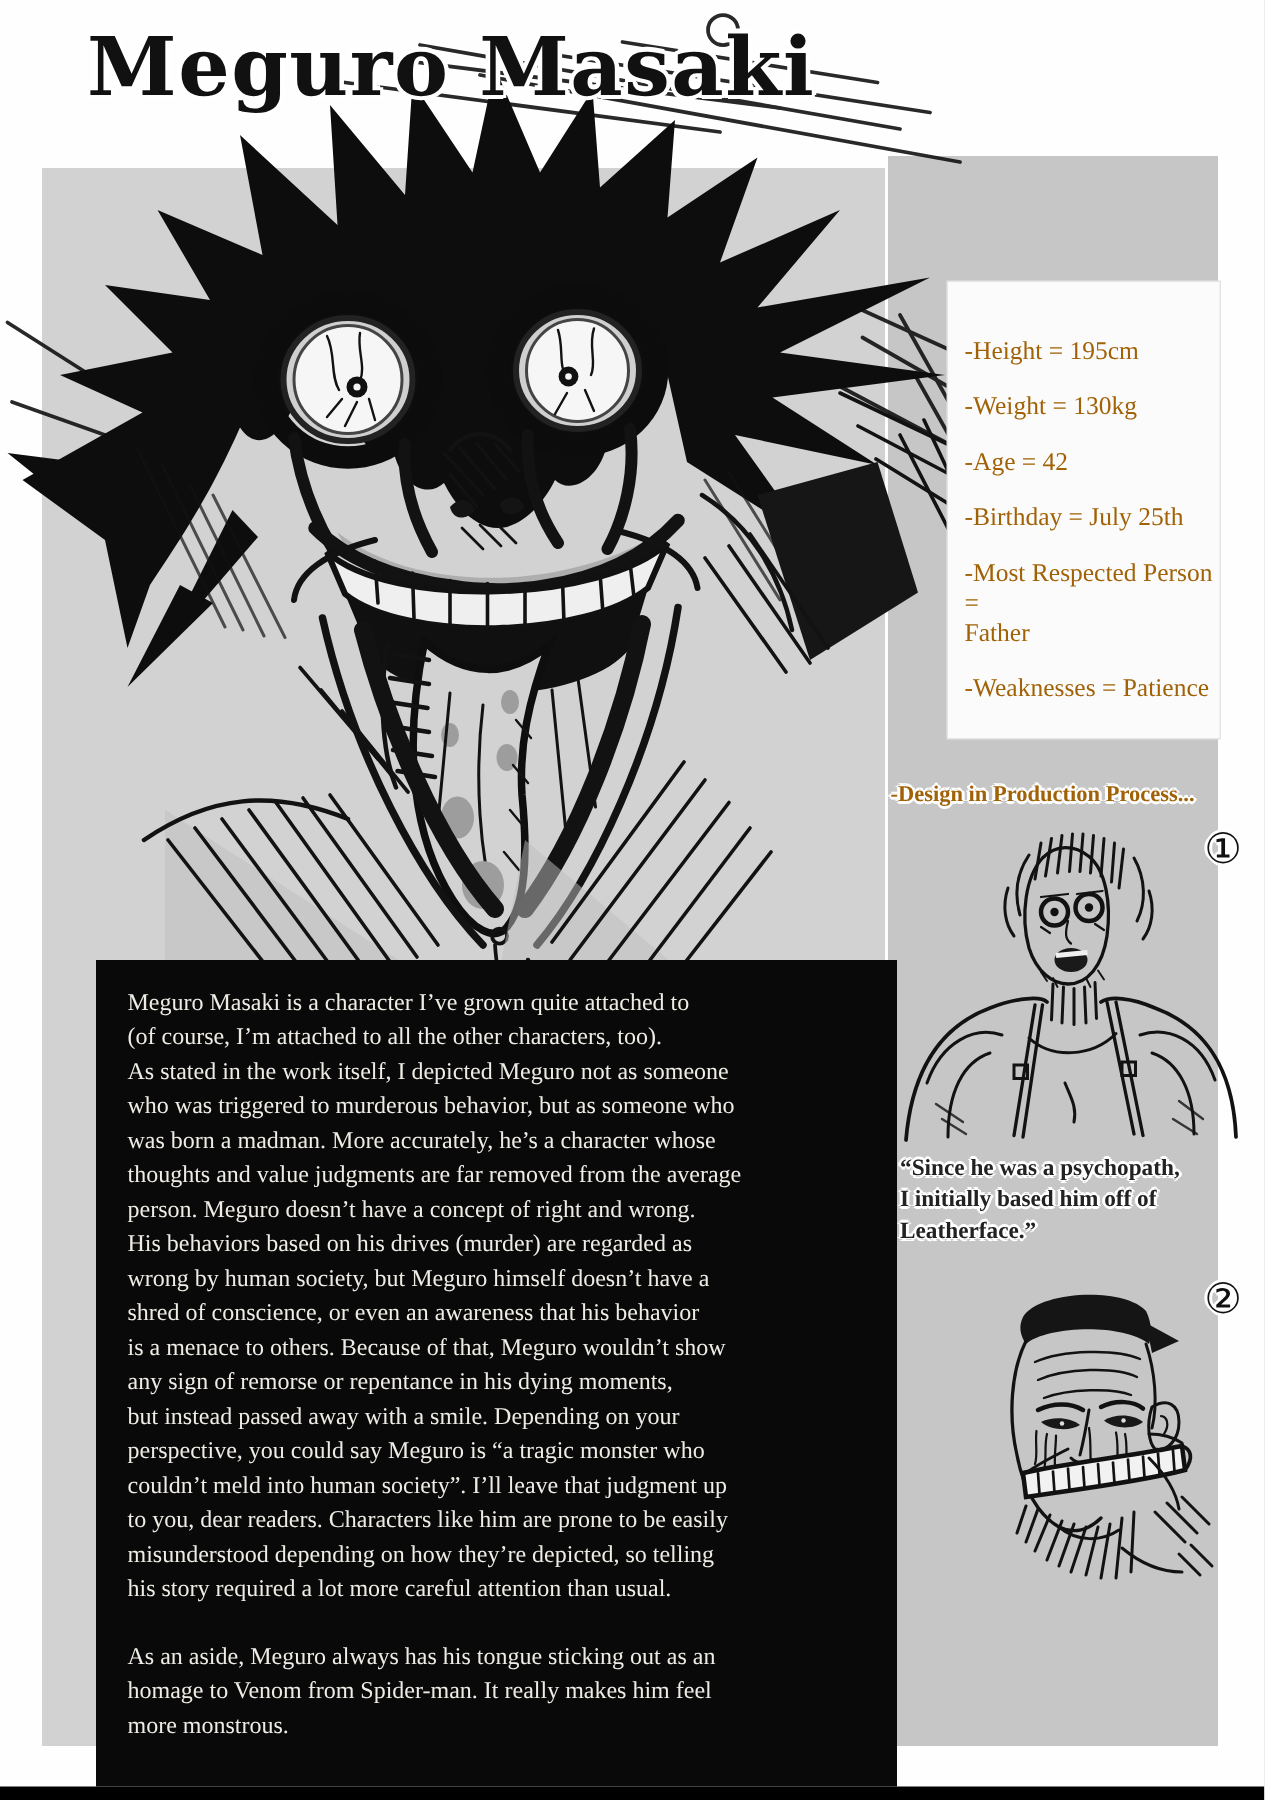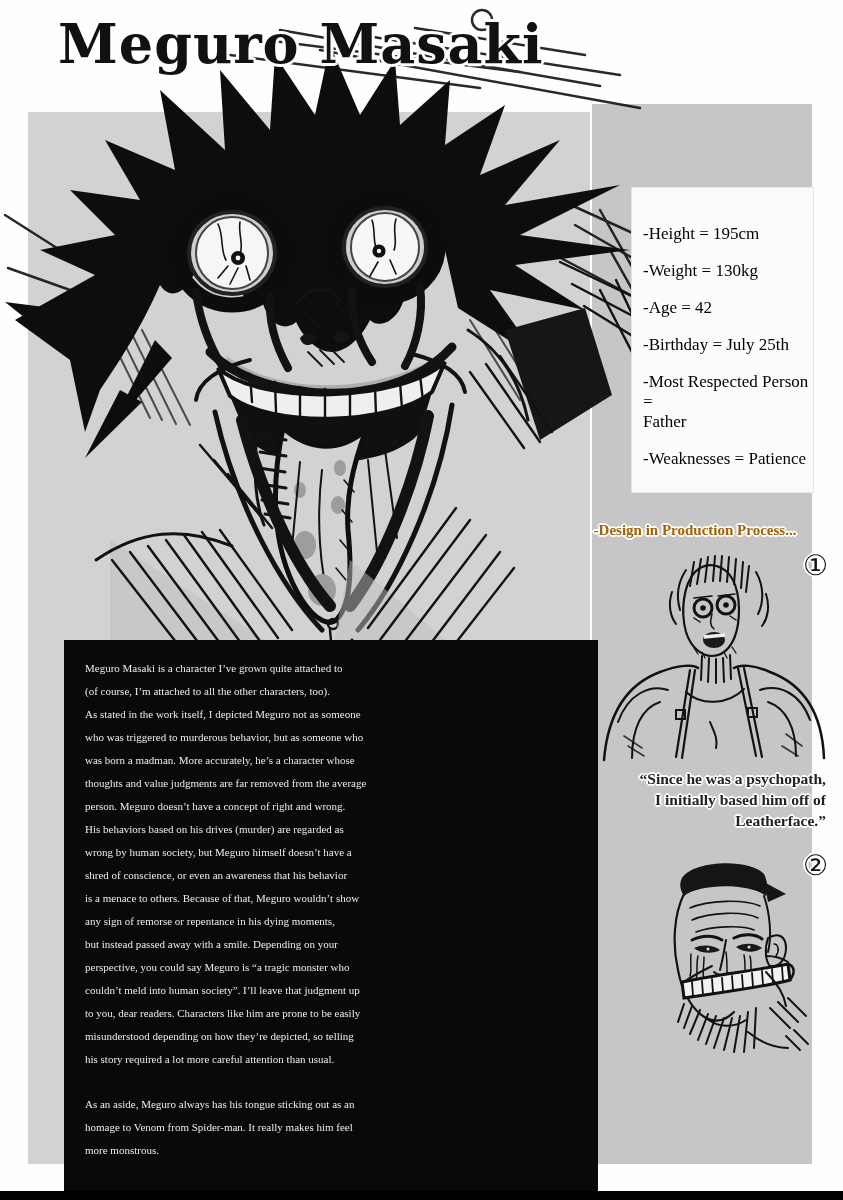--- a/index.html
+++ b/index.html
@@ -8,37 +8,37 @@
   .left-panel{position:absolute;left:28px;top:112px;width:562px;height:1052px;background:#d2d2d2;z-index:1;}
   .right-panel{position:absolute;left:592px;top:104px;width:220px;height:1060px;background:#c6c6c6;z-index:1;}
   .artwork-svg{position:absolute;z-index:2;}
   #main-face{left:0;top:0;width:660px;height:700px;}
   .page-title{position:absolute;left:58px;top:16px;z-index:4;font-family:"DejaVu Serif",serif;
       font-weight:bold;font-size:54px;line-height:1.05;letter-spacing:1px;color:#111;white-space:nowrap;
       text-shadow:-3px 0 0 #fff,3px 0 0 #fff,0 -3px 0 #fff,0 3px 0 #fff,
                   -2px -2px 0 #fff,2px -2px 0 #fff,-2px 2px 0 #fff,2px 2px 0 #fff;}
   .stats-box{position:absolute;left:632px;top:188px;width:181px;height:304px;background:#fbfbfb;
       z-index:5;padding:36px 4px 0 11px;box-sizing:border-box;box-shadow:0 0 0 1px #e4e4e4;}
-  .stat-line{font-size:17px;font-weight:500;line-height:20px;margin-bottom:17px;white-space:pre-line;color:#000000;}
+  .stat-line{font-size:17px;font-weight:500;line-height:20px;margin-bottom:17px;white-space:pre-line;color:#a16207;}
   .outlined{text-shadow:-2px 0 0 #fff,2px 0 0 #fff,0 -2px 0 #fff,0 2px 0 #fff,
             -1px -1px 0 #fff,1px -1px 0 #fff,-1px 1px 0 #fff,1px 1px 0 #fff;}
   .design-heading{position:absolute;left:575px;top:522px;width:240px;z-index:5;text-align:center;
       font-size:15px;font-weight:bold;color:#a16207;}
   .sketch{position:absolute;left:598px;width:232px;height:212px;z-index:3;}
   #sketch1{top:552px;} #sketch2{top:852px;}
   .sketch-number{position:absolute;right:2px;top:0;z-index:5;font-family:"DejaVu Sans",sans-serif;
       font-size:28px;color:#111;line-height:1;}
   .caption{position:absolute;z-index:5;font-size:15.5px;font-weight:bold;line-height:21px;
       white-space:pre-line;color:#222;}
-  #caption1{left:600px;top:768px;width:226px;text-align:right;}
+  #caption1{left:600px;top:768px;width:226px;}
   #caption2{left:598px;top:1066px;width:232px;}
   .commentary{position:absolute;left:64px;top:640px;width:534px;height:551px;background:#090909;
       z-index:6;box-sizing:border-box;padding:17px 20px 0 21px;color:#efece6;}
   .commentary-heading{font-size:23px;line-height:1.2;margin-bottom:16px;font-weight:400;}
-  .commentary-body p{font-size:11px;line-height:23px;margin:0 0 22px 0;white-space:pre-line;}
+  .commentary-body p{font-size:16px;line-height:23px;margin:0 0 22px 0;white-space:pre-line;}
   .bottom-strip{position:absolute;left:0;top:1191px;width:843px;height:9px;background:#000;z-index:7;}
   .stroke{fill:none;stroke:#121212;stroke-linecap:round;}
 </style>
 </head>
 <body>
 
 <div class="page">
 
   <div class="left-panel"></div>
   <div class="right-panel"></div>

